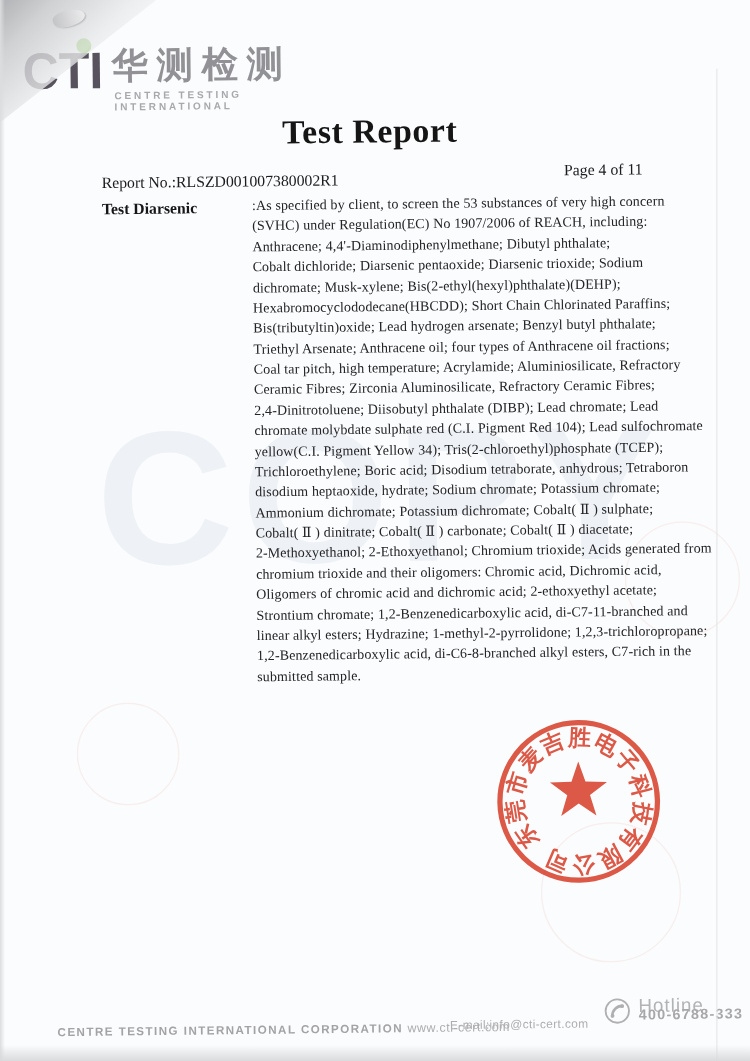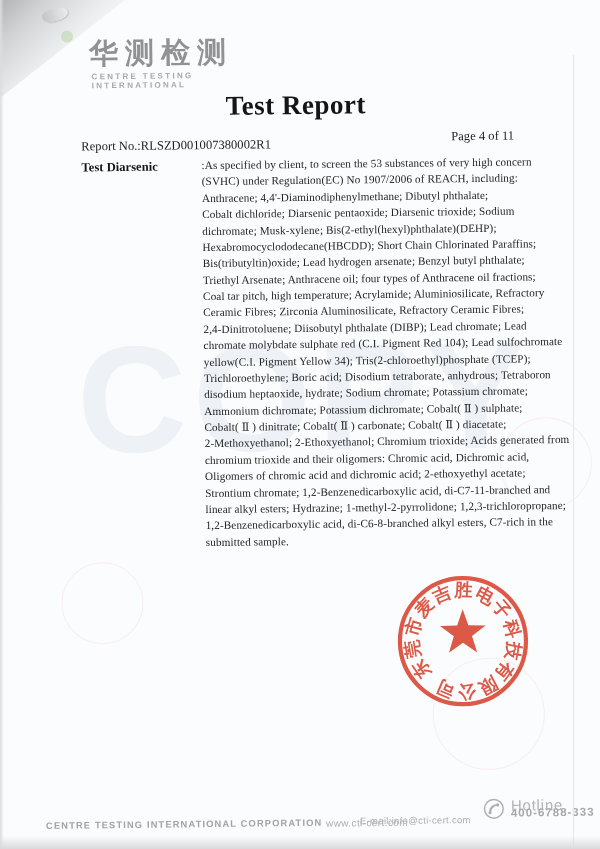--- a/index.html
+++ b/index.html
@@ -96,20 +96,21 @@
 <body>
 
 <div id="sheet">
 
   <div class="watermark">COPY</div>
   <div class="anti-copy-ring ring-a"></div>
   <div class="anti-copy-ring ring-b"></div>
   <div class="anti-copy-ring ring-c"></div>
 
   <div class="logo">
+    <div class="logo-abbr">CTI</div>
     <div class="logo-dot"></div>
     <div class="logo-cn">华测检测</div>
     <div class="logo-full">CENTRE TESTING INTERNATIONAL</div>
   </div>
 
   <div class="title">Test Report</div>
   <div class="report-no">Report No.:RLSZD001007380002R1</div>
   <div class="page-no">Page 4 of 11</div>
 
   <div class="tr-label">Test Diarsenic</div>

